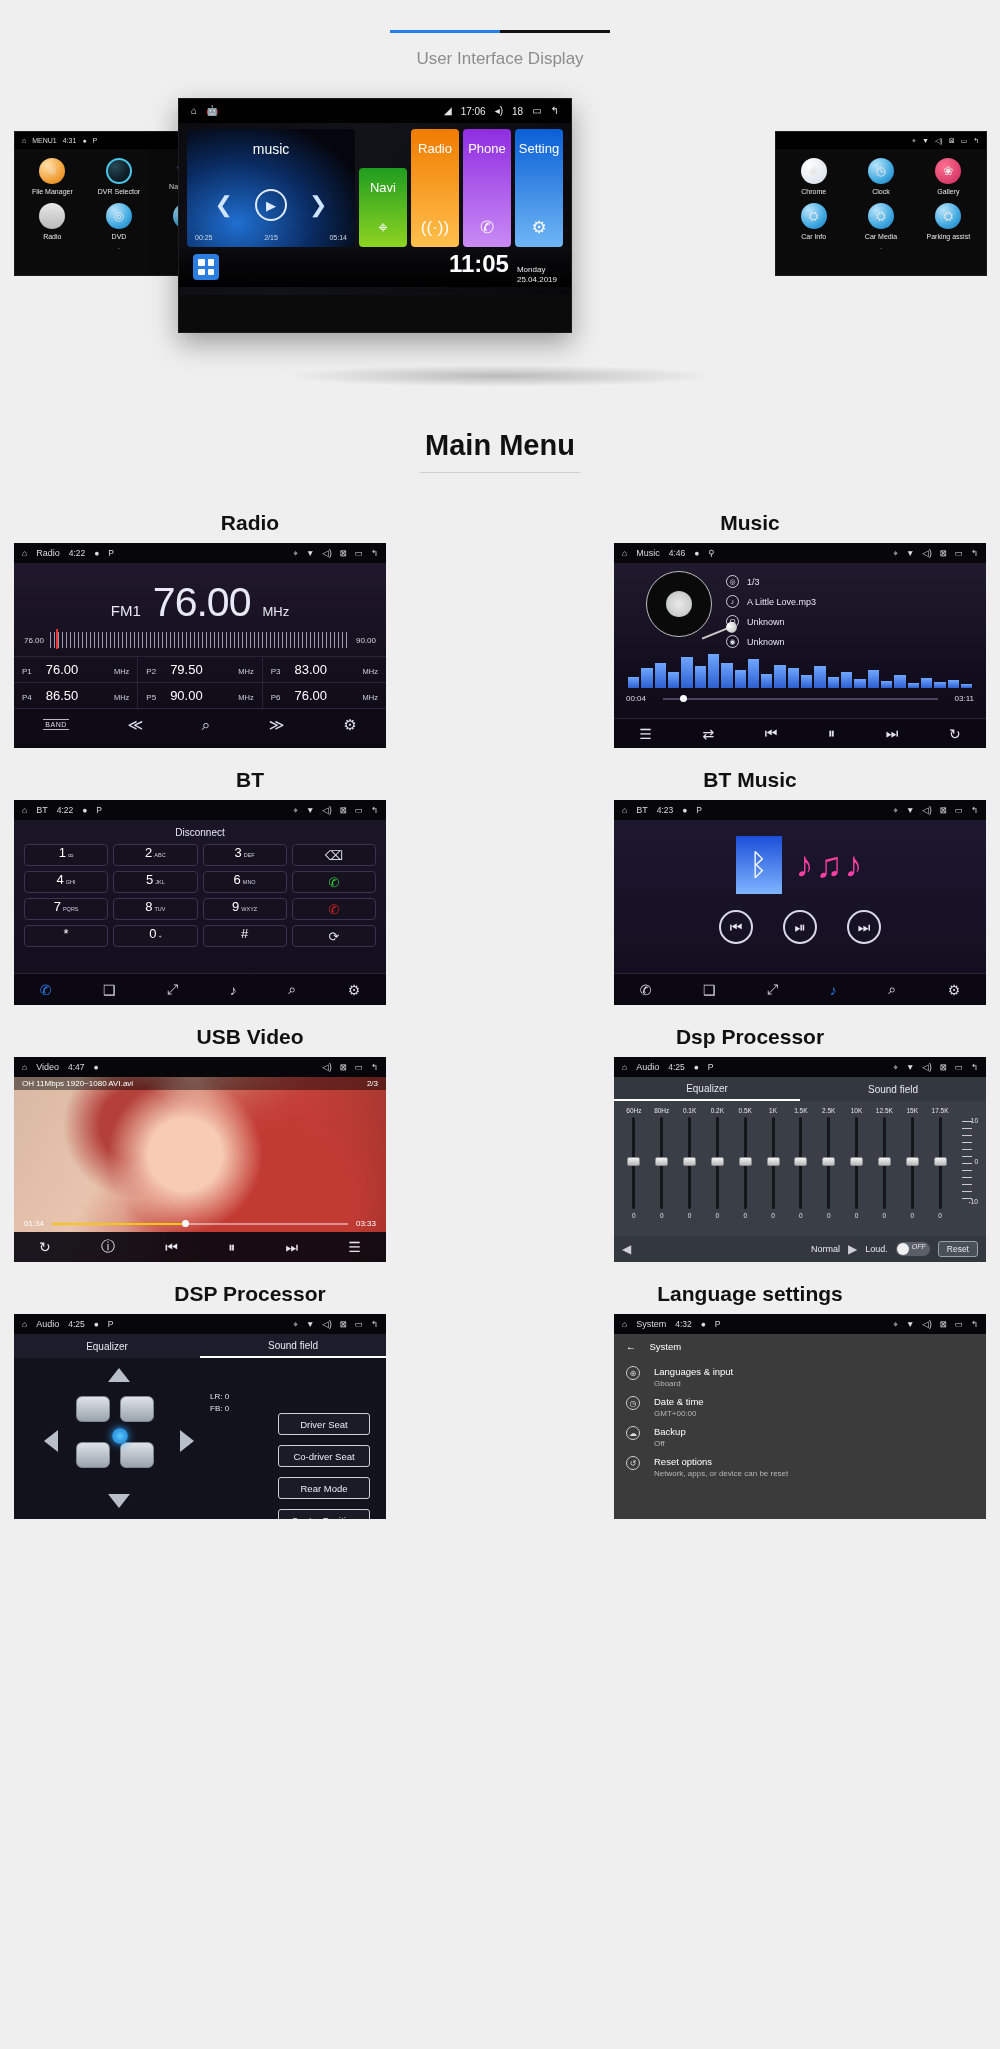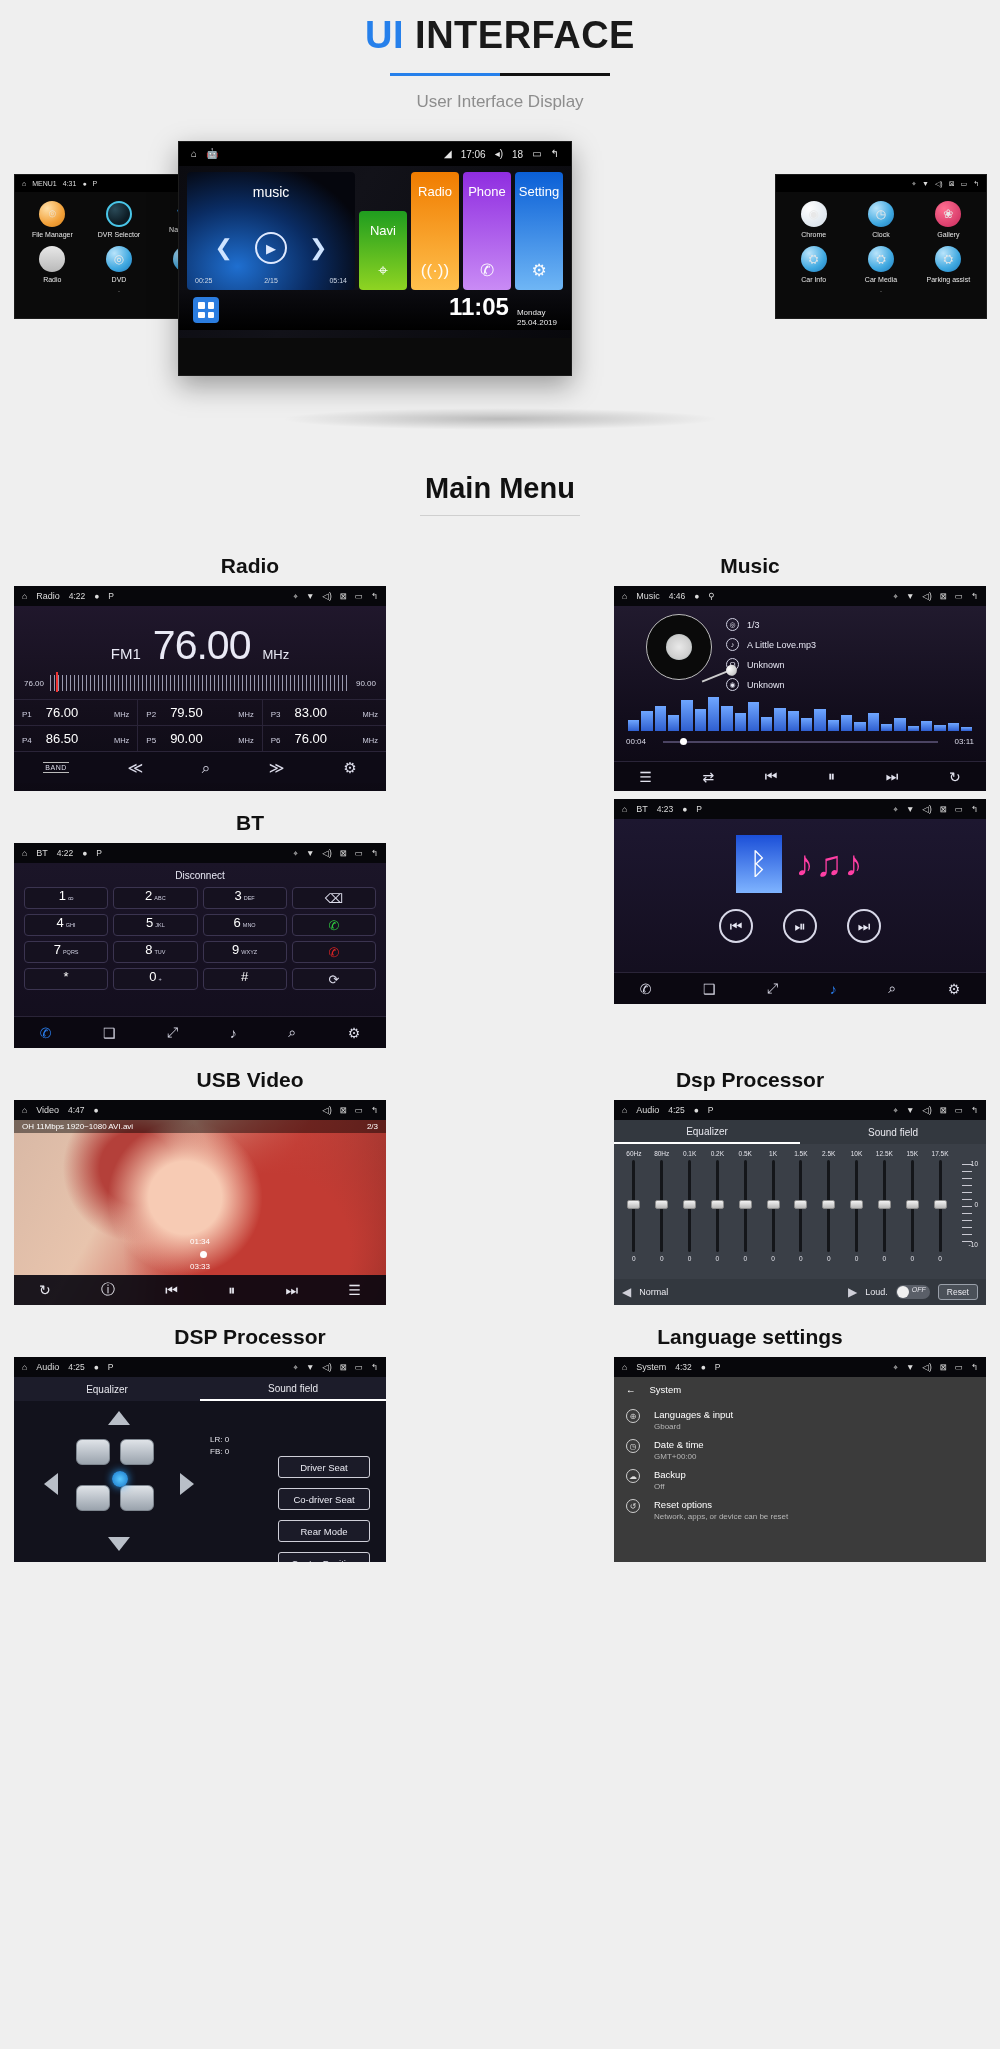--- a/index.html
+++ b/index.html
@@ -178,21 +178,21 @@
   
   .vid-body { height:185px; position:relative; overflow:hidden;
      background:
        radial-gradient(circle at 46% 42%, #f7cbb4 0 16%, rgba(247,203,180,0) 34%),
        radial-gradient(circle at 33% 26%, #b4403a 0 13%, rgba(180,64,58,0) 26%),
        radial-gradient(circle at 70% 70%, #c23b33 0 26%, rgba(194,59,51,0) 52%),
        linear-gradient(120deg,#d8b8a5 0%,#e8c4ad 30%,#c5443c 62%,#8c2a24 100%); }
   .vid-info { background:rgba(0,0,0,.45); color:#fff; font-size:8px;
               display:flex; justify-content:space-between; padding:2px 8px; }
   .vid-ctrl { position:absolute; bottom:0; left:0; right:0; }
-  .vid-prog { display:flex; align-items:center; gap:8px; padding:0 10px 4px; color:#fff; font-size:8px;flex-direction:column; }
+  .vid-prog { display:flex; align-items:center; gap:8px; padding:0 10px 4px; color:#fff; font-size:8px; }
   .vid-prog .track { flex:1; height:2px; background:rgba(255,255,255,.45); position:relative; }
   .vid-prog .track .fill { position:absolute; left:0; top:0; height:2px; width:44%; background:#f5c518; }
   .vid-prog .track .knob { position:absolute; left:44%; top:-3px; width:7px;height:7px;border-radius:50%;background:#fff;}
   .vid-bar { height:30px; background:rgba(10,8,16,.92); display:flex; align-items:center;
              justify-content:space-around; color:#e6e6ee; font-size:14px; }
 
   
   .dsp-body { height:185px; background:#3a3f47; position:relative; }
   .dsp-tabs { display:flex; height:24px; background:#33383f; color:#e8e8ee; font-size:10px; }
   .dsp-tabs div { flex:1; display:flex; align-items:center; justify-content:center; }
@@ -203,21 +203,21 @@
   .eq-col .hz { font-size:6.5px; color:#e3e3ea; margin-bottom:3px; }
   .eq-col .slot { width:3px; height:92px; background:#14161a; position:relative; border-radius:2px; }
   .eq-col .slot .th { position:absolute; left:-5px; top:44%; width:13px;height:9px;border-radius:2px;
                       background:linear-gradient(#f2f2f2,#b9b9b9); border:1px solid #8d8d8d; }
   .eq-col .val { font-size:6.5px; color:#e3e3ea; margin-top:3px; }
   .eq-scale { width:26px; display:flex; flex-direction:column; justify-content:space-between;
               align-items:flex-end; font-size:6.5px; color:#e8e8ee; padding:10px 2px 14px;
               background: repeating-linear-gradient(to bottom,#c9c9d2 0 1px,transparent 1px 7px) right 8px top 14px / 10px 84px no-repeat; }
   .dsp-bottom { position:absolute; bottom:0; left:0; right:0; height:26px; display:flex;
                 align-items:center; gap:8px; padding:0 8px; background:#33383f; color:#e9e9ef; font-size:9px; }
-  .dsp-bottom .preset { flex:1; text-align:left; }
+  .dsp-bottom .preset { flex:1; text-align:right; }
   .arrow-btn { color:#cfcfd8; font-size:12px; }
   .toggle { width:34px;height:14px;border-radius:7px;background:#5a5f68;position:relative; }
   .toggle .dot { position:absolute;left:1px;top:1px;width:12px;height:12px;border-radius:50%;background:#f0f0f0; }
   .toggle .txt { position:absolute; right:4px; top:1px; font-size:7px; color:#e8e8ee; }
   .reset-btn { border:1px solid #9aa0aa; border-radius:3px; padding:2px 8px; background:#4a5058; font-size:8.5px; }
 
   
   .sf-body { height:185px; background:#12121c; position:relative; }
   .sf-tabs { display:flex; height:24px; background:#1c1c2a; color:#e8e8ee; font-size:10px; }
   .sf-tabs div { flex:1; display:flex; align-items:center; justify-content:center; }
@@ -247,23 +247,20 @@
   .sys-row { display:flex; align-items:flex-start; gap:14px; padding:8px 12px 0; color:#fff; }
   .sys-row .ic { width:14px; height:14px; border-radius:50%; border:1px solid #cfcfcf;
                  display:flex; align-items:center; justify-content:center; font-size:8px; color:#ddd; flex:none; }
   .sys-row .tt { font-size:9.5px; }
   .sys-row .ss { font-size:8px; color:#b6b6b6; margin-top:2px; }
 </style>
 </head>
 <body>
 
 <div class="page-head">
-  <div class="page-title">
-    <span class="ui">UI</span><span> INTERFACE</span>
-  </div>
   <div class="rule">
       <div class="a"></div>
       <div class="b"></div>
     </div>
   <div class="page-sub">User Interface Display</div>
 </div>
 
 <div class="hero">
   <div class="hero-shadow"></div>
 
@@ -666,20 +663,21 @@
           <span>⤢</span>
           <span>♪</span>
           <span>⌕</span>
           <span>⚙</span>
         </div>
       </div>
     </div>
   </div>
 
   <div class="cell">
+    <div class="cap">BT Music</div>
     <div class="screen">
       <div class="sb">
         <span class="ico">⌂</span>
         <span class="title">BT</span>
         <span>4:23</span>
         <span class="ico">●</span>
         <span class="ico">P</span>
         <span class="right">
           <span class="ico">⌖</span>
           <span class="ico">▼</span>

